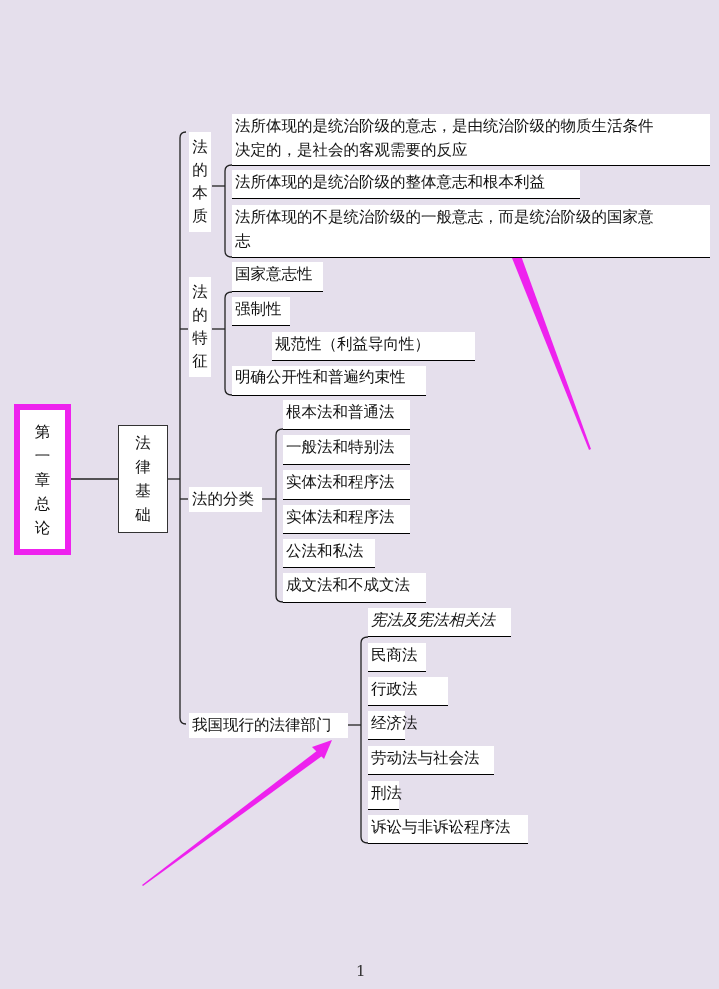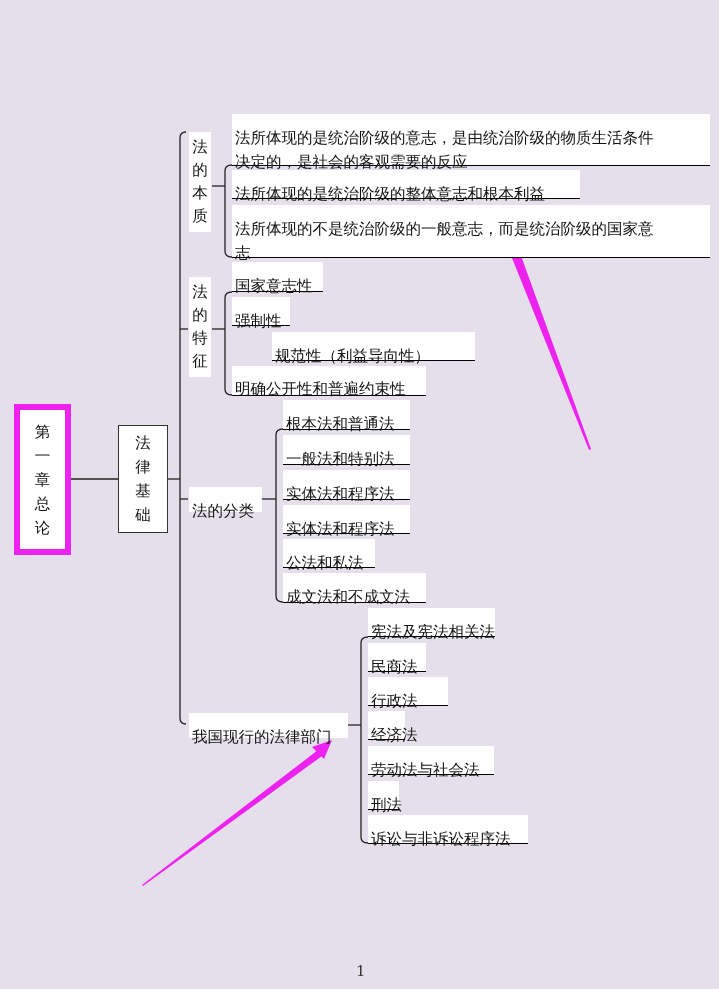--- a/index.html
+++ b/index.html
@@ -1,20 +1,20 @@
 <!DOCTYPE html>
 <html><head>
 <meta charset="utf-8">
 <style>
   html, body { margin:0; padding:0; }
   body {
     width:719px; height:989px; background:#e5dfec; position:relative; overflow:hidden;
     font-family: "DejaVu Sans", "Liberation Sans", sans-serif; color:#111;
   }
-  .node { position:absolute; background:#fff; font-size:15.5px; line-height:24px; white-space:nowrap; padding:12px 3px; box-sizing:border-box; }
+  .node { position:absolute; background:#fff; font-size:15.5px; line-height:24px; white-space:nowrap; padding:0 3px; box-sizing:border-box; }
   .node.ul { border-bottom:1.3px solid #000; }
   .vert { position:absolute; background:#fff; font-size:15.5px; line-height:23px; text-align:center; width:22px; padding:4px 0; }
   .vert span { display:block; }
   .root-box { position:absolute; left:14px; top:404px; width:57px; height:151px; border:6px solid #ee22ee; background:#fff; box-sizing:border-box;
     display:flex; flex-direction:column; align-items:center; justify-content:center; font-size:15.5px; line-height:24px; }
   .root-box span { display:block; }
   .l1-box { position:absolute; left:118px; top:425px; width:50px; height:108px; border:1px solid #333; background:#fff; box-sizing:border-box;
     display:flex; flex-direction:column; align-items:center; justify-content:center; font-size:15.5px; line-height:24px; }
   .l1-box span { display:block; }
   svg.lines { position:absolute; left:0; top:0; }
@@ -101,21 +101,21 @@
 
 <div class="node" style="left:189px; top:487px; width:73px; height:25px;">法的分类</div>
 <div class="node ul" style="left:283px; top:400px; width:127px; height:30px;">根本法和普通法</div>
 <div class="node ul" style="left:283px; top:435px; width:127px; height:30px;">一般法和特别法</div>
 <div class="node ul" style="left:283px; top:470px; width:127px; height:30px;">实体法和程序法</div>
 <div class="node ul" style="left:283px; top:505px; width:127px; height:29px;">实体法和程序法</div>
 <div class="node ul" style="left:283px; top:539px; width:92px; height:29px;">公法和私法</div>
 <div class="node ul" style="left:283px; top:573px; width:143px; height:30px;">成文法和不成文法</div>
 
 <div class="node" style="left:189px; top:713px; width:159px; height:25px;">我国现行的法律部门</div>
-<div class="node ul" style="left:368px; top:608px; width:127px; height:29px;">宪法及宪法相关法</div>
+<div class="node ul" style="left:368px; top:608px; width:143px; height:29px;font-style:italic;">宪法及宪法相关法</div>
 <div class="node ul" style="left:368px; top:643px; width:58px; height:29px;">民商法</div>
 <div class="node ul" style="left:368px; top:677px; width:80px; height:29px;">行政法</div>
 <div class="node ul" style="left:368px; top:711px; width:37px; height:29px;">经济法</div>
 <div class="node ul" style="left:368px; top:746px; width:126px; height:29px;">劳动法与社会法</div>
 <div class="node ul" style="left:368px; top:781px; width:31px; height:29px;text-align:right;">刑法</div>
 <div class="node ul" style="left:368px; top:815px; width:160px; height:29px;">诉讼与非诉讼程序法</div>
 
 <div class="page-num">1</div>
 
 </body></html>

